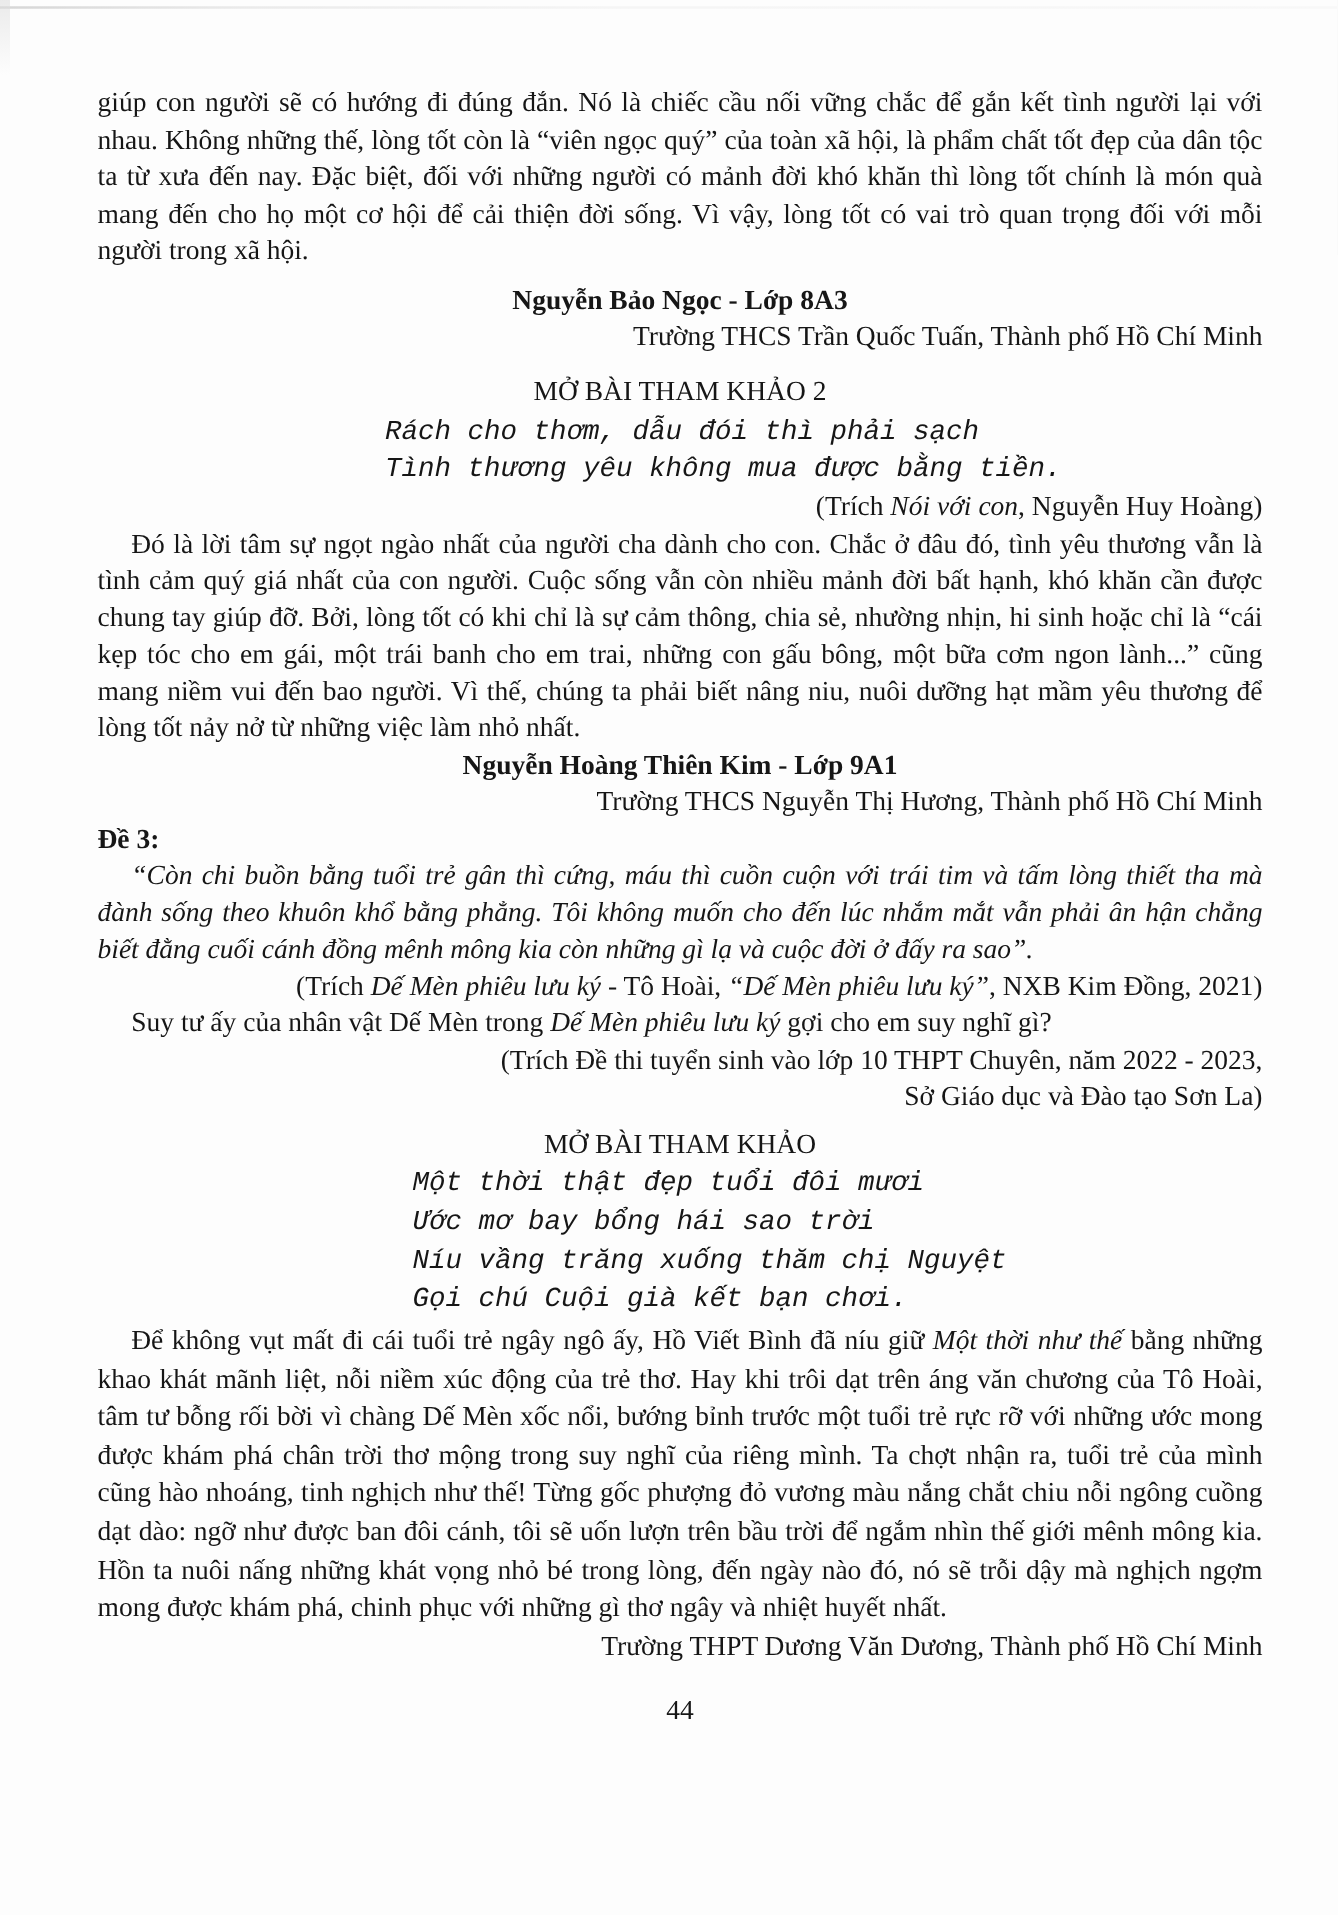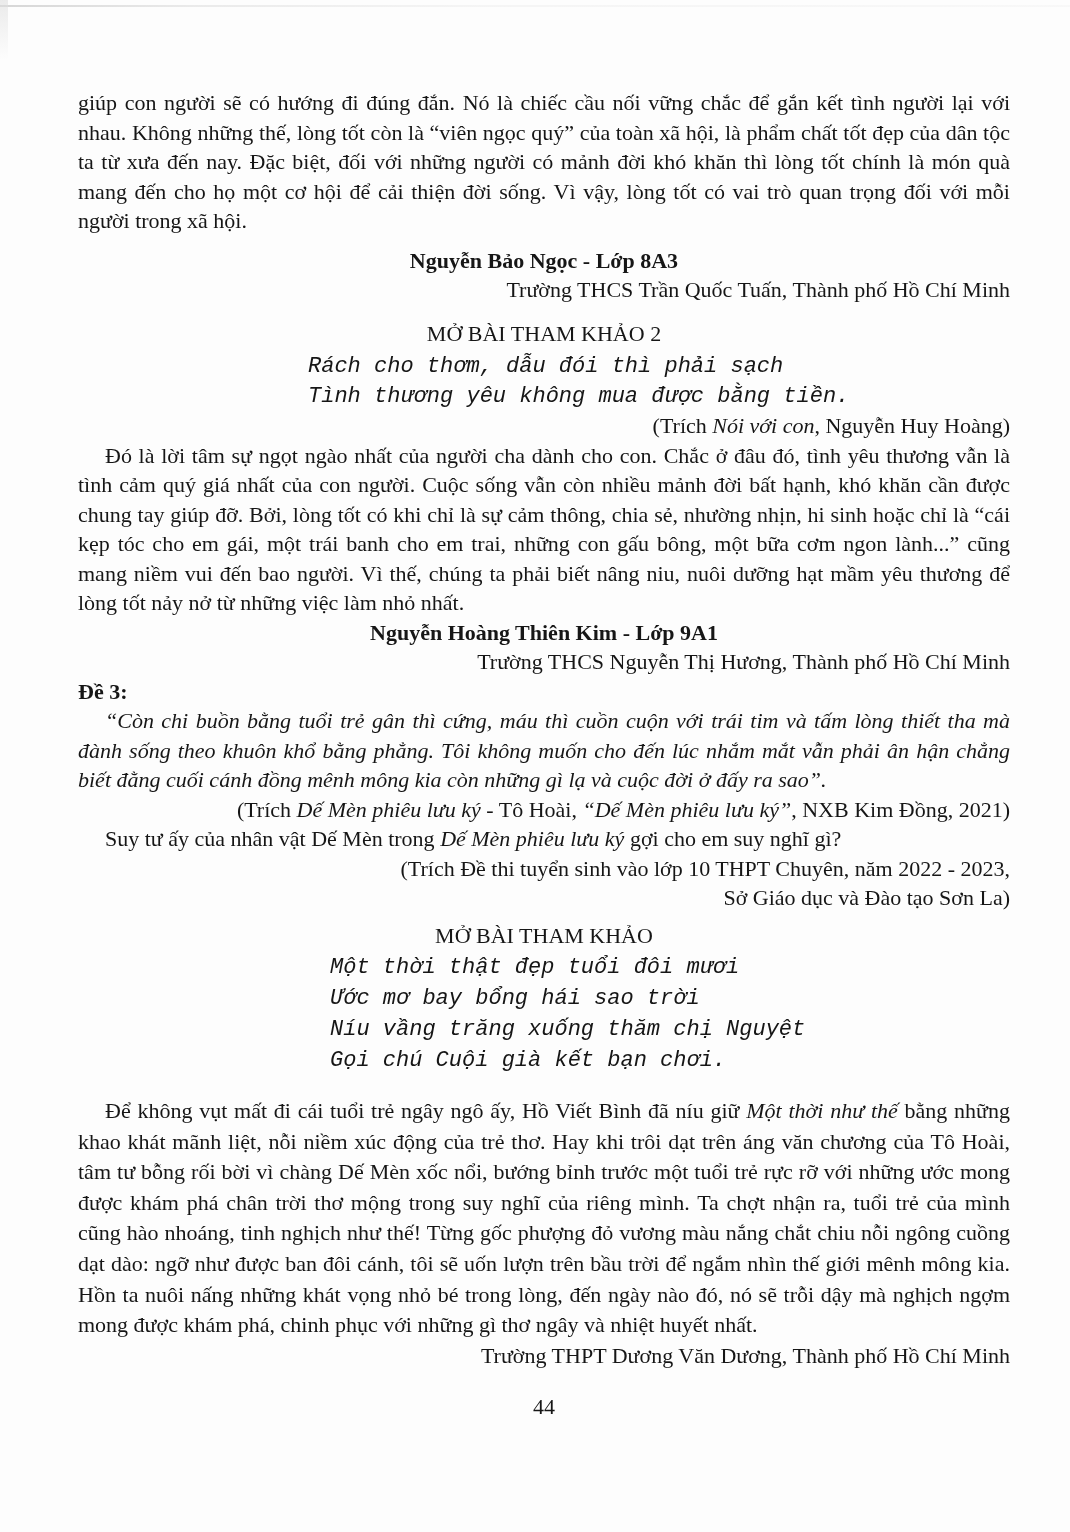--- a/index.html
+++ b/index.html
@@ -20,39 +20,39 @@
     position: absolute; top: 5px; left: 0; width: 100%; height: 2px;
     background: linear-gradient(90deg, #c9c9c9 0%, #e4e4e4 18%, #f2f2f2 45%, #f6f6f6 100%);
     opacity: .75;
   }
   .scan-shadow-left {
     position: absolute; top: 0; left: 0; width: 8px; height: 60px;
     background: linear-gradient(180deg, #dedede, rgba(255,255,255,0));
     opacity: .6;
   }
   .content {
-    position: absolute; left: 78px; top: 88px; width: 932px;
+    position: absolute; left: 78px; top: 67px; width: 932px;
     font-size: 22px; line-height: 29.5px;
     text-align: justify;
   }
   .para { text-align: justify; }
   .indent { text-indent: 27px; }
   .byline { text-align: center; font-weight: bold; }
   .byline-1 { margin-top: 10px; }
   .school { text-align: right; }
   .heading { text-align: center; font-weight: normal; margin-top: 14px; }
   .poem { font-style: italic; text-align: left; font-family: Liberation Mono, monospace; }
   .poem-1 { margin-left: 230px; margin-top: 4px; }
   .poem-2 { margin-left: 252px; margin-top: 2px; line-height: 31px; }
   .source { text-align: right; }
   .topic-label { font-weight: bold; text-align: left; }
   .quote { font-style: italic; text-indent: 27px; }
   .question { text-align: left; text-indent: 27px; }
   .exam-source { text-align: right; font-weight: normal; }
-  .body-3 { line-height: 30.6px; margin-top: 20px; }
+  .body-3 { line-height: 30.6px; margin-top: 2px; }
   .byline-3 { margin-top: 5px; }
   .pageno { text-align: center; margin-top: 22px; }
 </style>
 </head>
 <body>
 
 <div class="page">
   <div class="scan-edge-top"></div>
   <div class="scan-shadow-left"></div>
 

